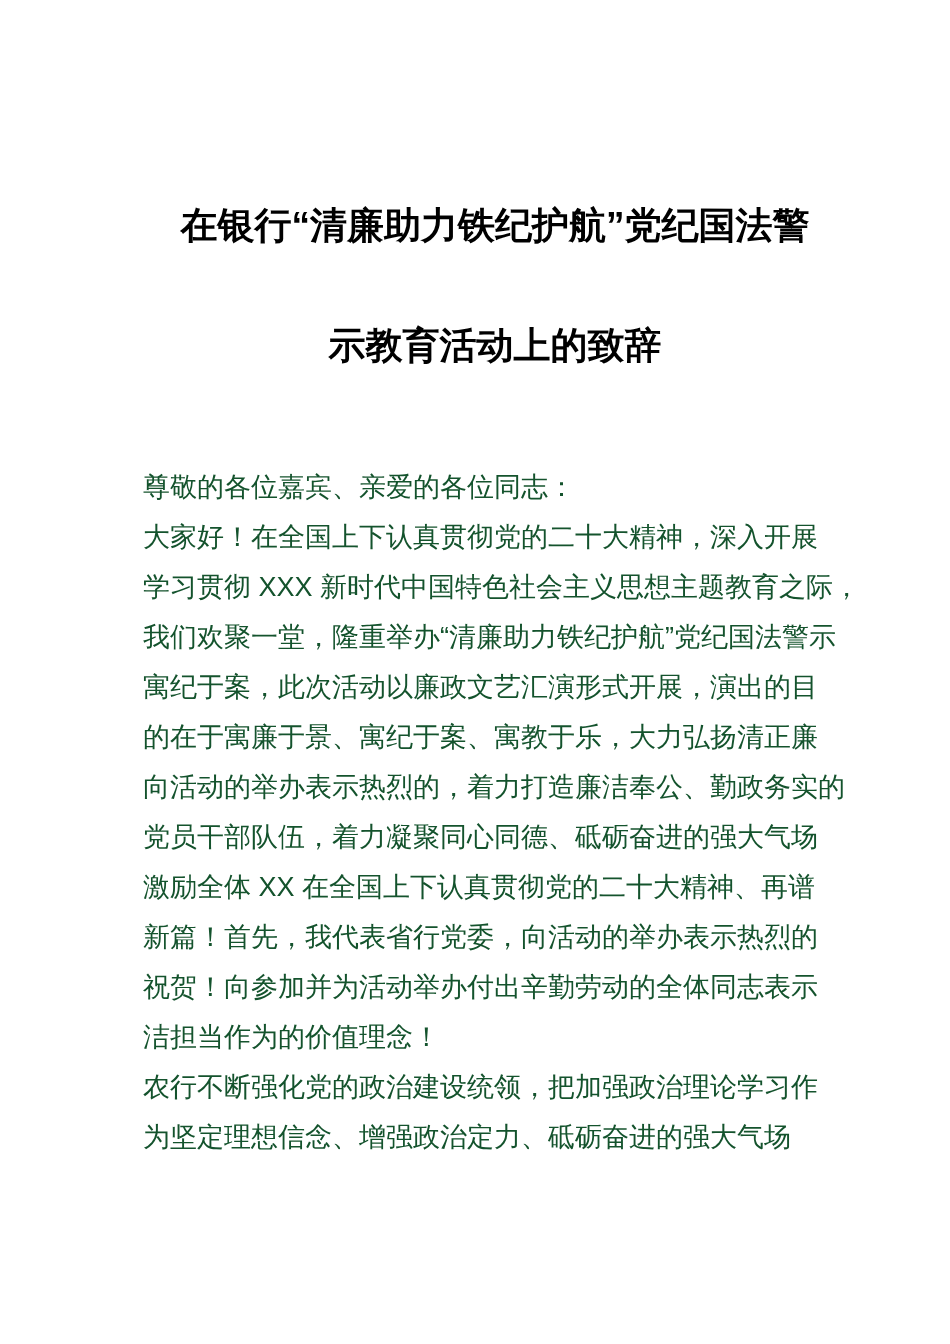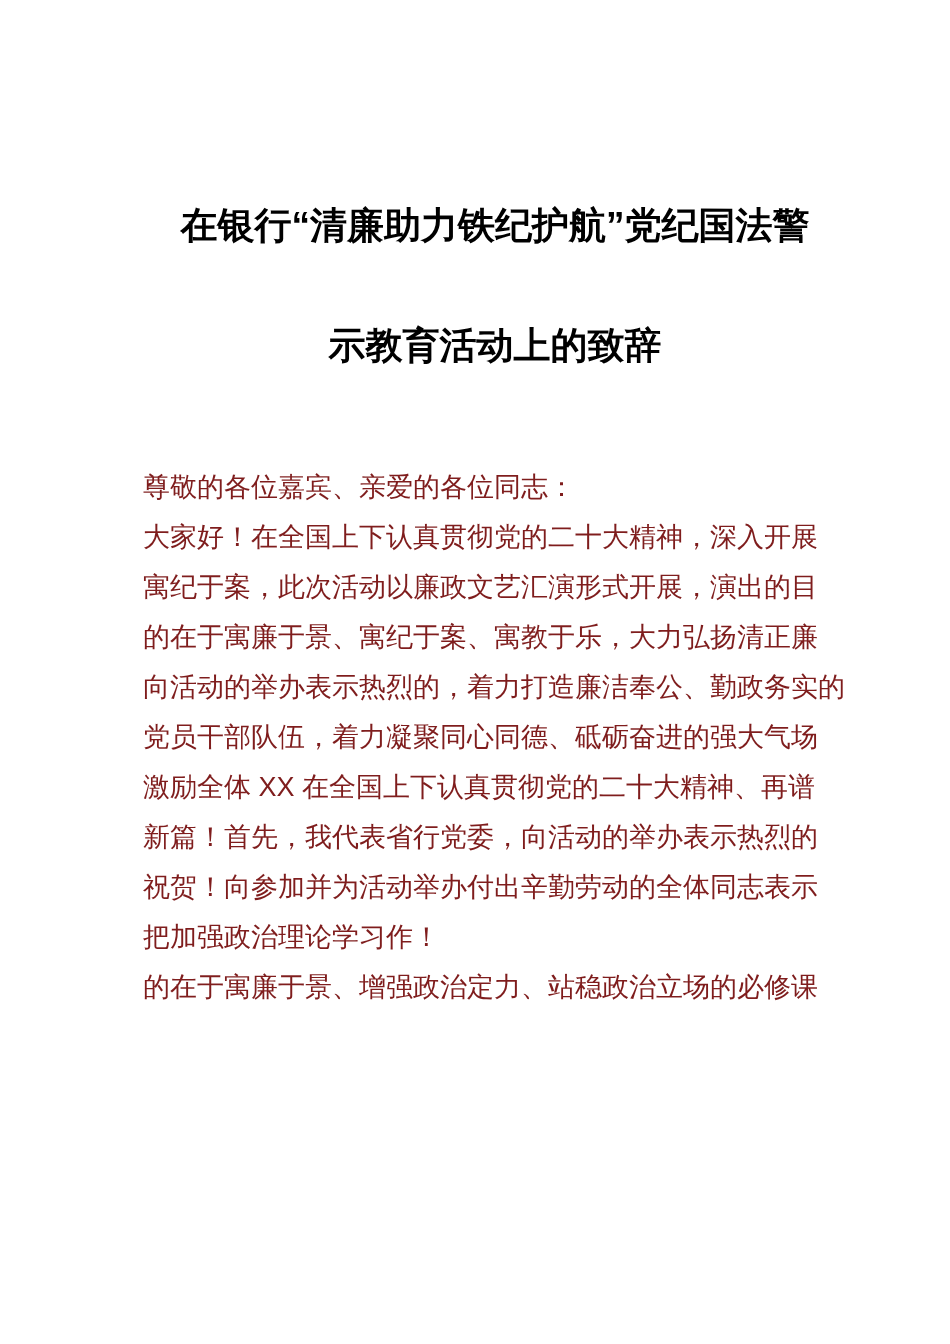--- a/index.html
+++ b/index.html
@@ -33,42 +33,45 @@
     height: 120px;
   }
   .doc-body {
     position: absolute;
     top: 462px;
     left: 143px;
     width: 710px;
     font-size: 27px;
     font-weight: 400;
     line-height: 50px;
-    color: #7f1d1d;
+    color: #14532d;
   }
   .doc-body .line {
     white-space: nowrap;
     height: 50px;
   }
 </style>
 </head>
 <body>
 
 <div class="page">
   <div class="doc-title">
       <div class="line">在银行“清廉助力铁纪护航”党纪国法警</div>
       <div class="line">示教育活动上的致辞</div>
     </div>
 
   <div class="doc-body">
       <div class="line">尊敬的各位嘉宾、亲爱的各位同志：</div>
       <div class="line">大家好！在全国上下认真贯彻党的二十大精神，深入开展</div>
+      <div class="line">学习贯彻 XXX 新时代中国特色社会主义思想主题教育之际，</div>
+      <div class="line">我们欢聚一堂，隆重举办“清廉助力铁纪护航”党纪国法警示</div>
       <div class="line">寓纪于案，此次活动以廉政文艺汇演形式开展，演出的目</div>
       <div class="line">的在于寓廉于景、寓纪于案、寓教于乐，大力弘扬清正廉</div>
       <div class="line">向活动的举办表示热烈的，着力打造廉洁奉公、勤政务实的</div>
       <div class="line">党员干部队伍，着力凝聚同心同德、砥砺奋进的强大气场</div>
       <div class="line">激励全体 XX 在全国上下认真贯彻党的二十大精神、再谱</div>
       <div class="line">新篇！首先，我代表省行党委，向活动的举办表示热烈的</div>
       <div class="line">祝贺！向参加并为活动举办付出辛勤劳动的全体同志表示</div>
-      <div class="line">把加强政治理论学习作！</div>
-      <div class="line">的在于寓廉于景、增强政治定力、站稳政治立场的必修课</div>
+      <div class="line">洁担当作为的价值理念！</div>
+      <div class="line">农行不断强化党的政治建设统领，把加强政治理论学习作</div>
+      <div class="line">为坚定理想信念、增强政治定力、砥砺奋进的强大气场</div>
     </div>
 </div>
 
 </body></html>

